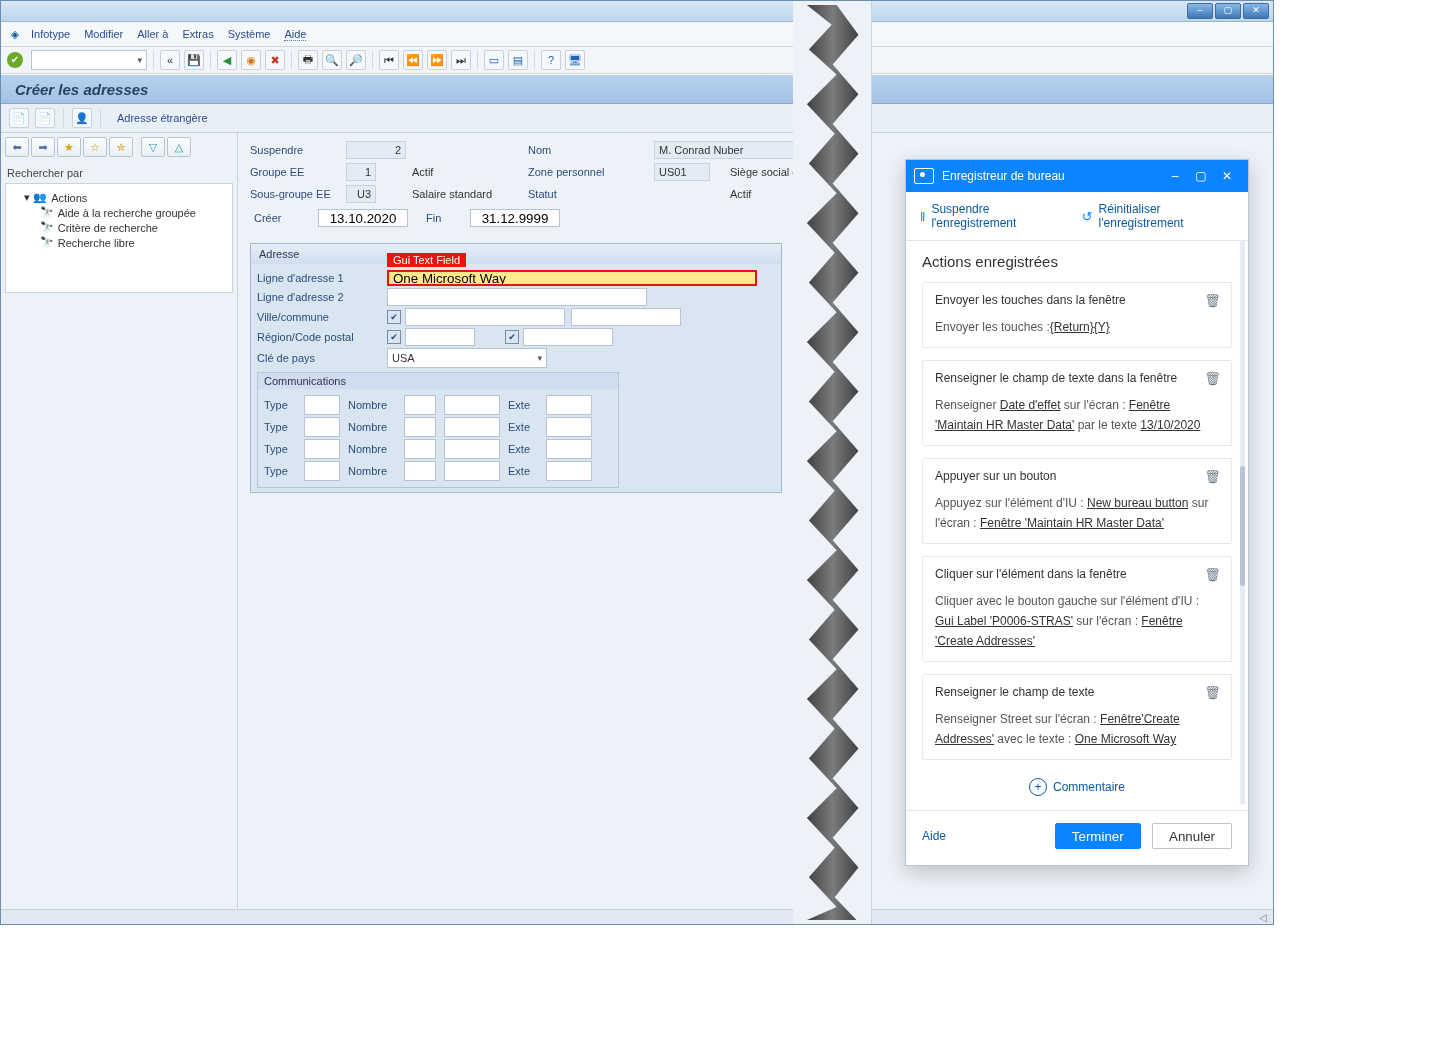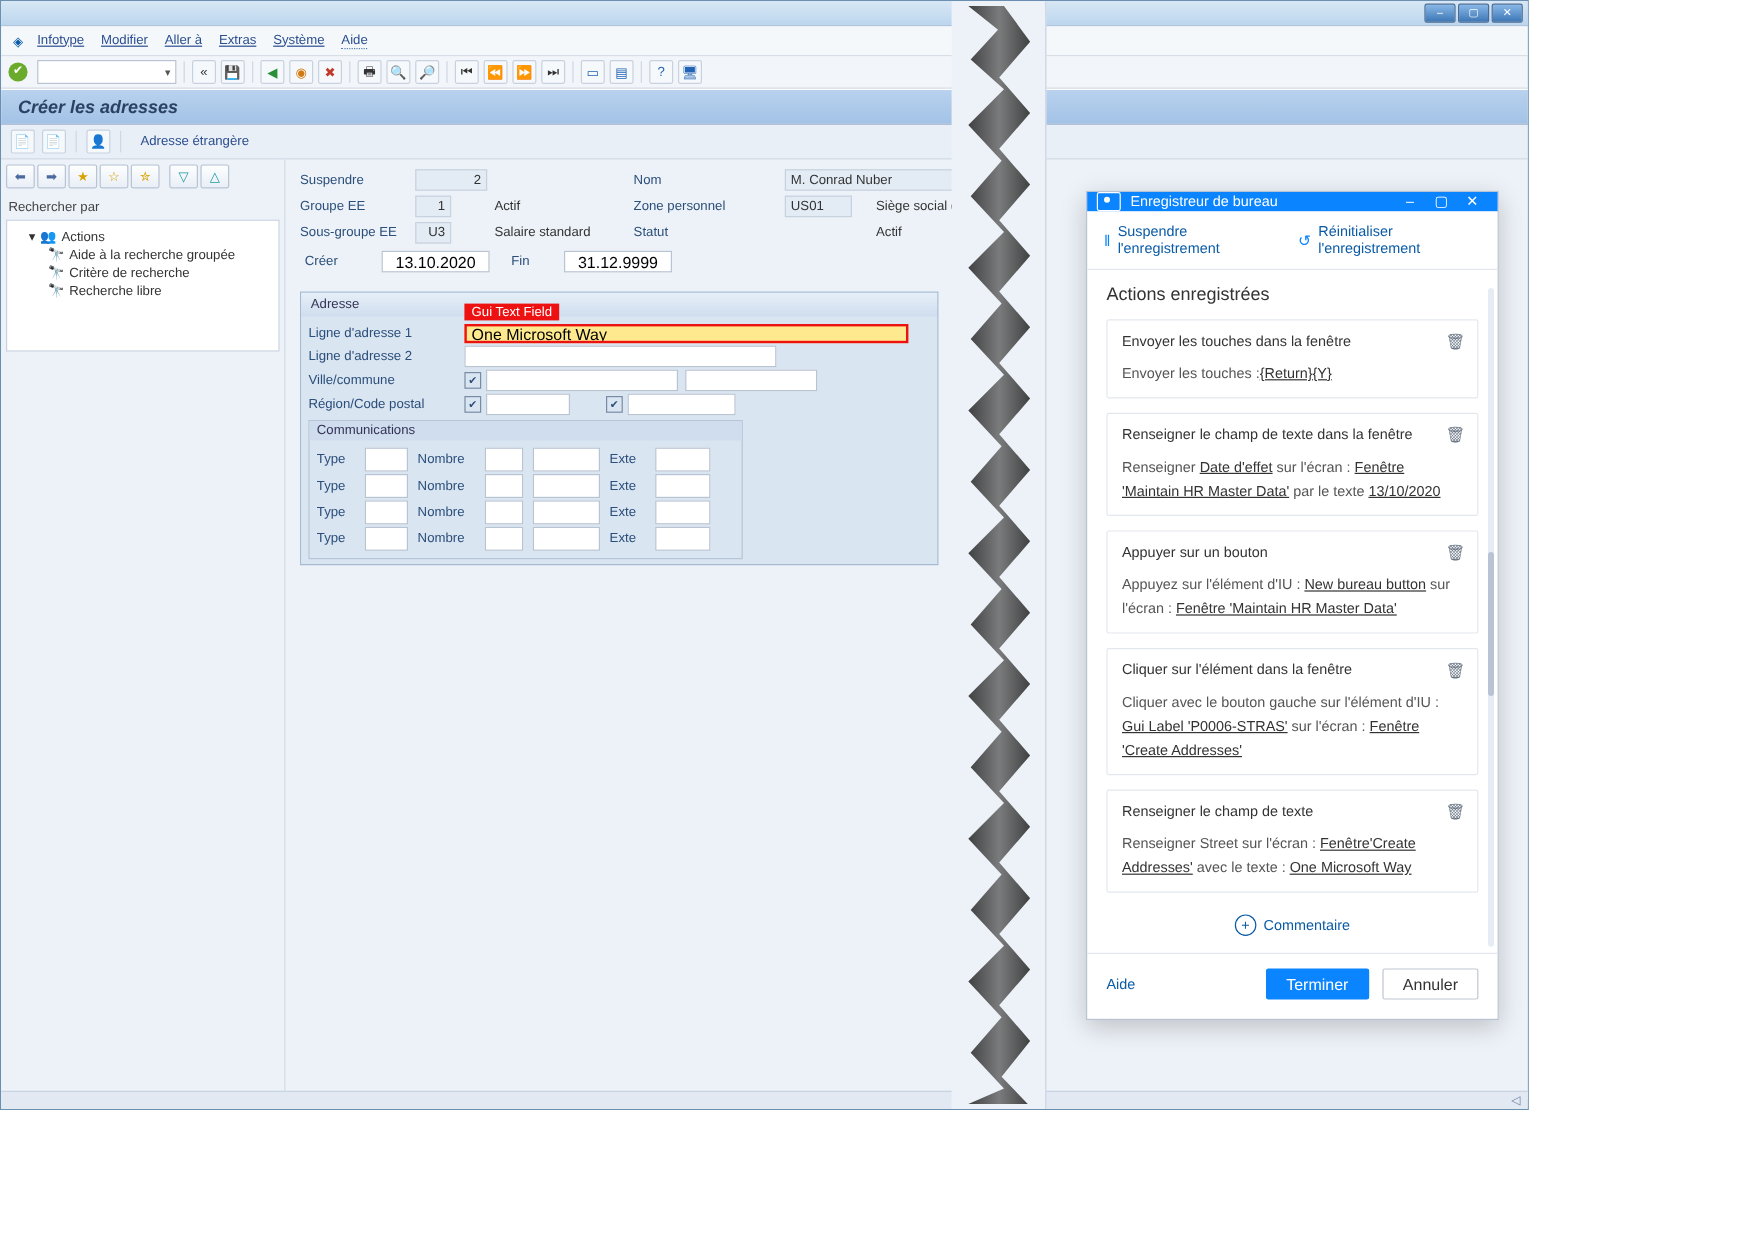--- a/index.html
+++ b/index.html
@@ -8,21 +8,21 @@
 .winbar{height:20px;background:linear-gradient(#d7e7f5,#bcd6ee);display:flex;justify-content:flex-end;align-items:center;padding:0 4px;border-bottom:1px solid #9fb9d4}
 .winbtn{width:24px;height:14px;border:1px solid #4a6b93;background:linear-gradient(#89b8e7,#3e77b6);margin-left:2px;border-radius:2px;position:relative}
 .winbtn::before{content:"";position:absolute;inset:0;color:#fff;font-size:9px;line-height:12px;text-align:center}
 .winbtn.min::before{content:"–"}
 .winbtn.max::before{content:"▢"}
 .winbtn.close::before{content:"✕"}
 
 .menubar{display:flex;align-items:center;height:24px;padding:0 6px;border-bottom:1px solid #d0d7e0;background:#f5f8fb}
 .menulogo{width:16px;height:16px;margin-right:8px;display:inline-flex;align-items:center;justify-content:center;color:#0a5aa6}
 .menubar a{margin-right:14px;color:#2b4e8f;text-decoration:none;border-bottom:1px solid transparent}
-.menubar a span.u{text-decoration:underline}
+.menubar a span.u{}
 .menubar a.active{border-bottom:1px dotted #5a7bb0}
 
 .toolbar{display:flex;align-items:center;height:26px;padding:0 6px;gap:4px;border-bottom:1px solid #d0d7e0;background:#f2f5f9}
 .tbtn{width:18px;height:18px;border:1px solid #c8d1de;border-radius:2px;background:#f6f9fc;display:flex;align-items:center;justify-content:center;font-size:11px}
 .tbtn.green{color:#2a9038}
 .tbtn.blue{color:#2363b5}
 .tbtn.orange{color:#d27a12}
 .tbtn.red{color:#c0392b}
 .tsep{width:1px;height:18px;background:#cfd8e3;margin:0 2px}
 .tcombo{width:110px;height:18px;border:1px solid #b8c3d3;background:#fff;display:flex;align-items:center;justify-content:flex-end;padding-right:4px;color:#555}
@@ -83,21 +83,21 @@
 .crow .cl3{color:#2b4e7a;width:30px}
 .crow input{border:1px solid #b8c3d3;height:16px}
 
 .torn{position:absolute;top:0;bottom:0;width:70px;pointer-events:none}
 .torn.left{left:792px}
 .torn svg{height:100%}
 
 .status{position:absolute;bottom:0;left:0;right:0;height:14px;background:#e2e9f2;border-top:1px solid #c9d3e0;display:flex;justify-content:flex-end;align-items:center;padding-right:6px;color:#6b84a9;font-size:10px}
 
 .recorder{position:absolute;right:24px;top:158px;width:342px;background:#fff;border:1px solid #b8c3d3;box-shadow:0 6px 20px rgba(0,0,0,.2);font-size:12px}
-.rhdr{height:16px;background:#0a84ff;color:#fff;display:flex;align-items:center;padding:0 8px}
+.rhdr{height:32px;background:#0a84ff;color:#fff;display:flex;align-items:center;padding:0 8px}
 .rhdr .ric{width:18px;height:14px;border:1.5px solid #fff;border-radius:2px;margin-right:8px;position:relative}
 .rhdr .ric::after{content:"";position:absolute;width:5px;height:5px;border-radius:50%;background:#fff;top:3px;left:5px}
 .rhdr .rtitle{flex:1}
 .rhdr .wc{width:26px;text-align:center;font-size:12px}
 .rtools{display:flex;gap:18px;padding:10px 14px;border-bottom:1px solid #e3e7ee;color:#0a5aa6;align-items:center}
 .rtools .pill{display:flex;align-items:center;gap:6px;cursor:pointer}
 .rtools .pico{color:#0a84ff;font-size:13px}
 .rbody{padding:10px 16px 4px 16px;max-height:560px;overflow:auto}
 .rh2{font-size:15px;color:#333;margin:2px 0 12px 0}
 .rcard{border:1px solid #e3e7ee;border-radius:2px;padding:10px 12px;margin-bottom:12px;position:relative}
@@ -264,20 +264,26 @@
             <span class="flabel">Région/Code postal</span>
             <div class="chkfield">
                 <span class="chk">✔</span>
                 <input class="finput" style="width: 60px;">
               </div>
             <div class="chkfield" style="margin-left:30px">
                 <span class="chk">✔</span>
                 <input class="finput" style="width: 80px;">
               </div>
           </div>
+          <div class="frow">
+            <span class="flabel">Clé de pays</span>
+            <div class="fdrop w150">
+                <span>USA</span>
+              </div>
+          </div>
 
           <div class="commgrp" style="width:360px">
             <div class="commhdr">Communications</div>
             <div class="commbody">
               <div class="crow">
                 <span class="cl">Type</span>
                   <input style="width: 30px;">
                 <span class="cl2">Nombre</span>
                   <input style="width: 26px;">
                   <input style="width: 50px;">

